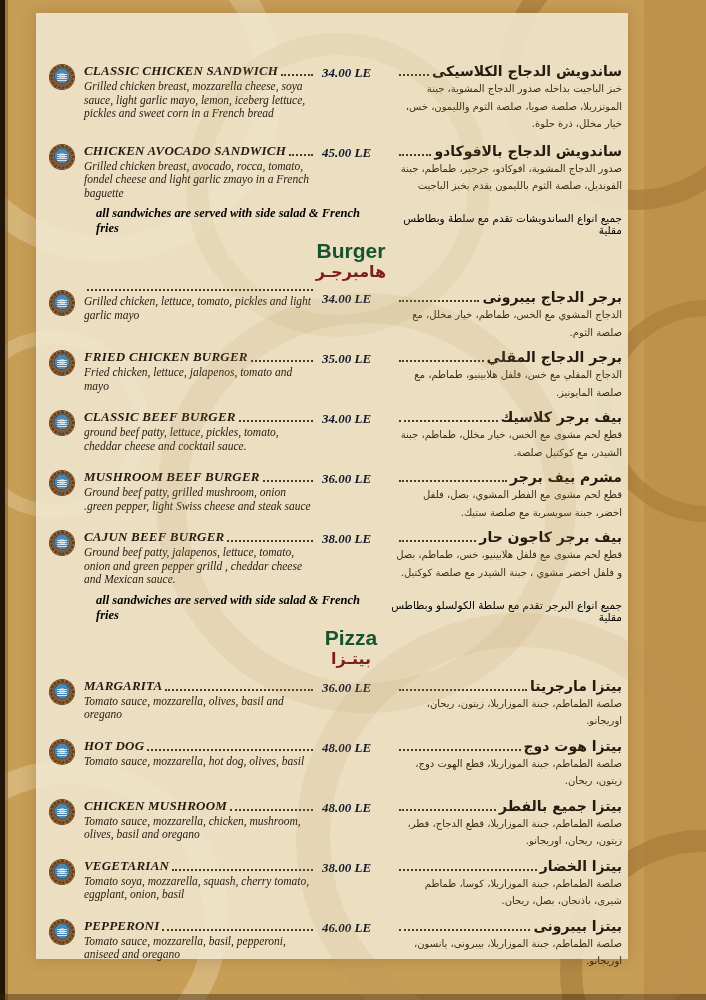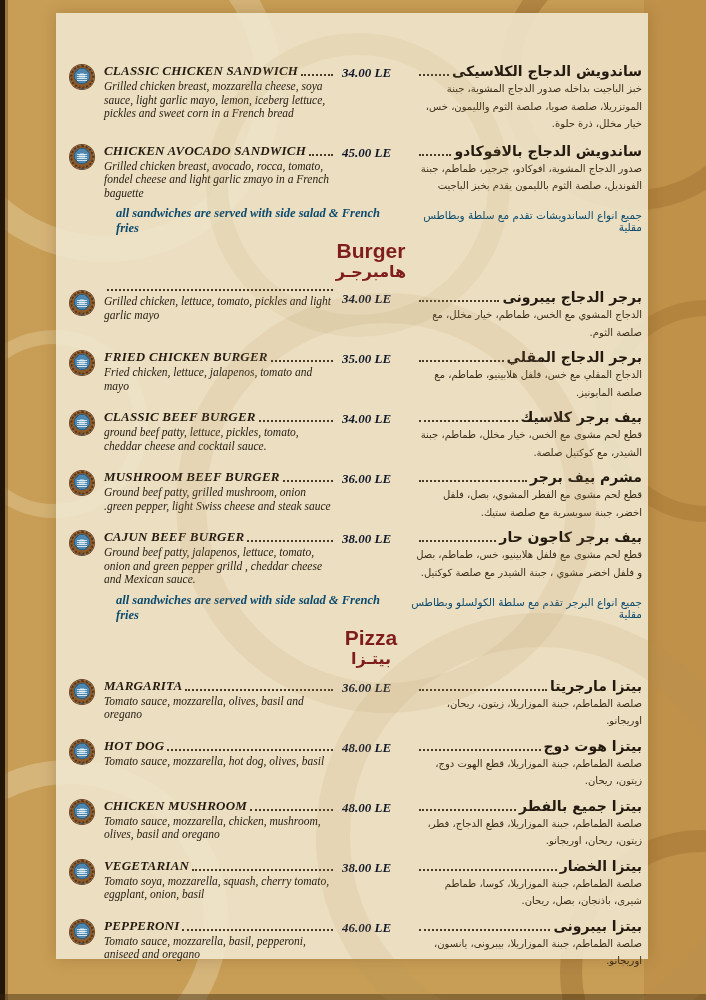--- a/index.html
+++ b/index.html
@@ -14,21 +14,21 @@
   .r1{left:-70px;top:-90px;width:300px;height:300px;border:26px solid rgba(234,216,176,.38);}
   .r2{left:500px;top:-60px;width:230px;height:230px;border:20px solid rgba(150,105,45,.45);}
   .r3{left:596px;top:300px;width:190px;height:190px;border:16px solid rgba(150,105,45,.4);}
   .r4{left:560px;top:830px;width:240px;height:240px;border:22px solid rgba(150,105,45,.45);}
   .r5{left:-90px;top:760px;width:270px;height:270px;border:24px solid rgba(232,214,172,.42);}
   .r6{left:-40px;top:330px;width:160px;height:160px;border:14px solid rgba(232,214,172,.35);}
   .rf1{left:120px;top:280px;width:360px;height:360px;border:30px solid rgba(178,148,88,.12);}
   .rf2{left:260px;top:600px;width:380px;height:380px;border:34px solid rgba(178,148,88,.12);}
   .rf3{left:150px;top:20px;width:260px;height:260px;border:22px solid rgba(178,148,88,.10);}
   
-  .panel{position:absolute;left:56px;top:13px;width:592px;height:946px;
+  .panel{position:absolute;left:36px;top:13px;width:592px;height:946px;
          background:rgba(240,232,208,.88);box-sizing:border-box;
          padding:50px 6px 0 14px;box-shadow:0 0 14px rgba(90,60,20,.25);}
   
   .item{display:flex;align-items:flex-start;}
   .badge{flex:0 0 auto;width:20px;height:20px;border-radius:50%;margin-top:2px;
          background:radial-gradient(circle at 50% 45%, #8db8d2 0 3px, #4e86ae 3px 7px, #2e5f86 7px 8px, #8a5a2a 8px 10px);
          border:2px dotted #5a3417;box-shadow:0 0 0 1px #6b4423;position:relative;}
   .badge::after{content:"";position:absolute;left:5px;top:7px;width:10px;height:7px;
          background:repeating-linear-gradient(0deg, rgba(255,255,255,.75) 0 1px, transparent 1px 2px);}
   .en{flex:0 0 232px;margin-left:10px;color:#241a10;}
@@ -37,26 +37,26 @@
   .leader{flex:1 1 8px;border-bottom:2px dotted #4a3a24;margin:0 3px 3px 3px;min-width:6px;}
   .en-desc{font-style:italic;font-size:11.5px;line-height:1.18;margin-top:1px;}
   .price{flex:0 0 64px;margin-left:6px;font-style:italic;font-size:13px;font-weight:700;
          color:#0f172a;padding-top:2px;white-space:nowrap;}
   .ar{flex:1 1 auto;margin-left:10px;direction:rtl;text-align:right;color:#241a10;
       font-family:"DejaVu Sans",sans-serif;}
   .ar-title-row{display:flex;align-items:flex-end;}
   .ar-title{font-weight:700;font-size:14px;white-space:nowrap;}
   .ar-desc{font-size:10px;line-height:1.75;color:#3a2c18;margin-top:1px;}
   
-  .note{display:flex;justify-content:space-between;align-items:center;
-        padding-left:46px;color:#0c4a6e;}
+  .note{display:flex;justify-content:space-between;align-items:flex-end;
+        padding-left:46px;color:#000000;}
   .note-en{font-style:italic;font-weight:700;font-size:12.5px;}
   .note-ar{font-family:"DejaVu Sans",sans-serif;font-size:10.5px;font-weight:400;direction:rtl;}
   .sec-header{text-align:center;padding-left:30px;}
-  .sec-header .h-en{font-family:"Liberation Sans",sans-serif;font-weight:700;font-size:21px;color:#7f1d1d;line-height:1.05;}
+  .sec-header .h-en{font-family:"Liberation Sans",sans-serif;font-weight:700;font-size:21px;color:#14532d;line-height:1.05;}
   .sec-header .h-ar{font-family:"DejaVu Sans",sans-serif;font-weight:700;font-size:16px;color:#7f1d1d;line-height:1.3;}
   
   .mb4{margin-bottom:4px}.mb6{margin-bottom:6px}.mb8{margin-bottom:8px}
   .mb10{margin-bottom:10px}.mt4{margin-top:4px}
 </style>
 </head>
 <body>
 
 <div class="page">
 

